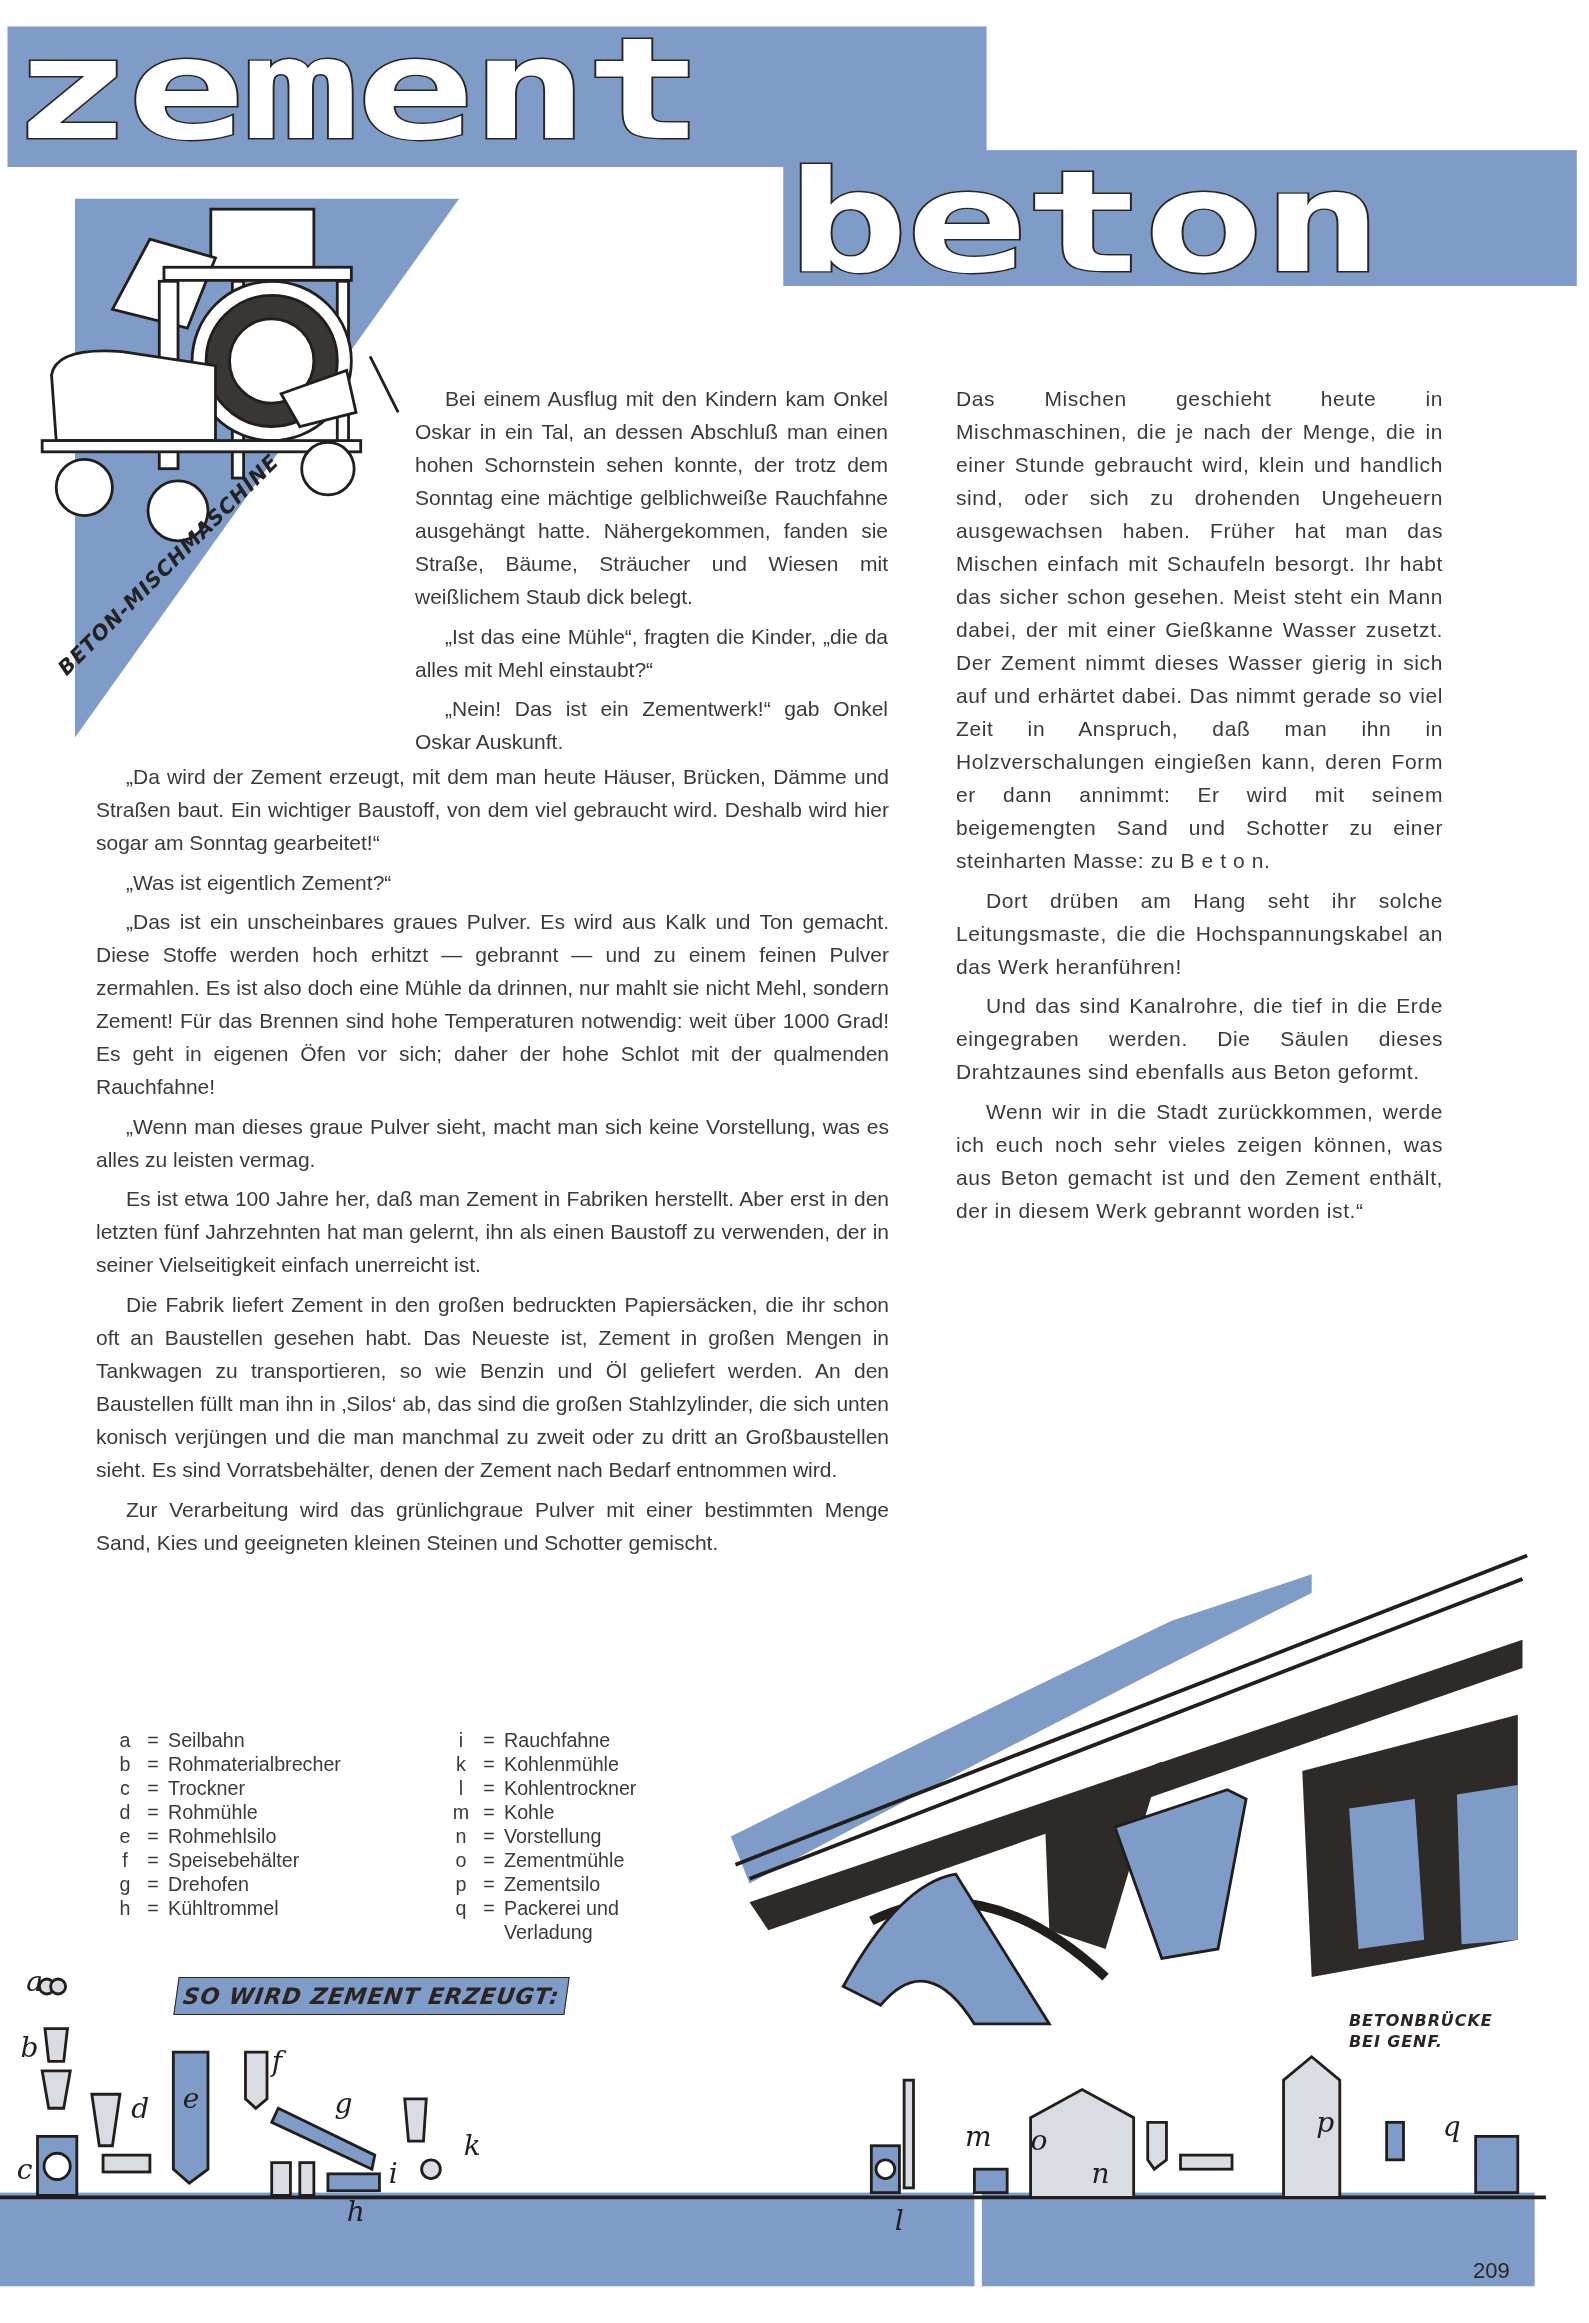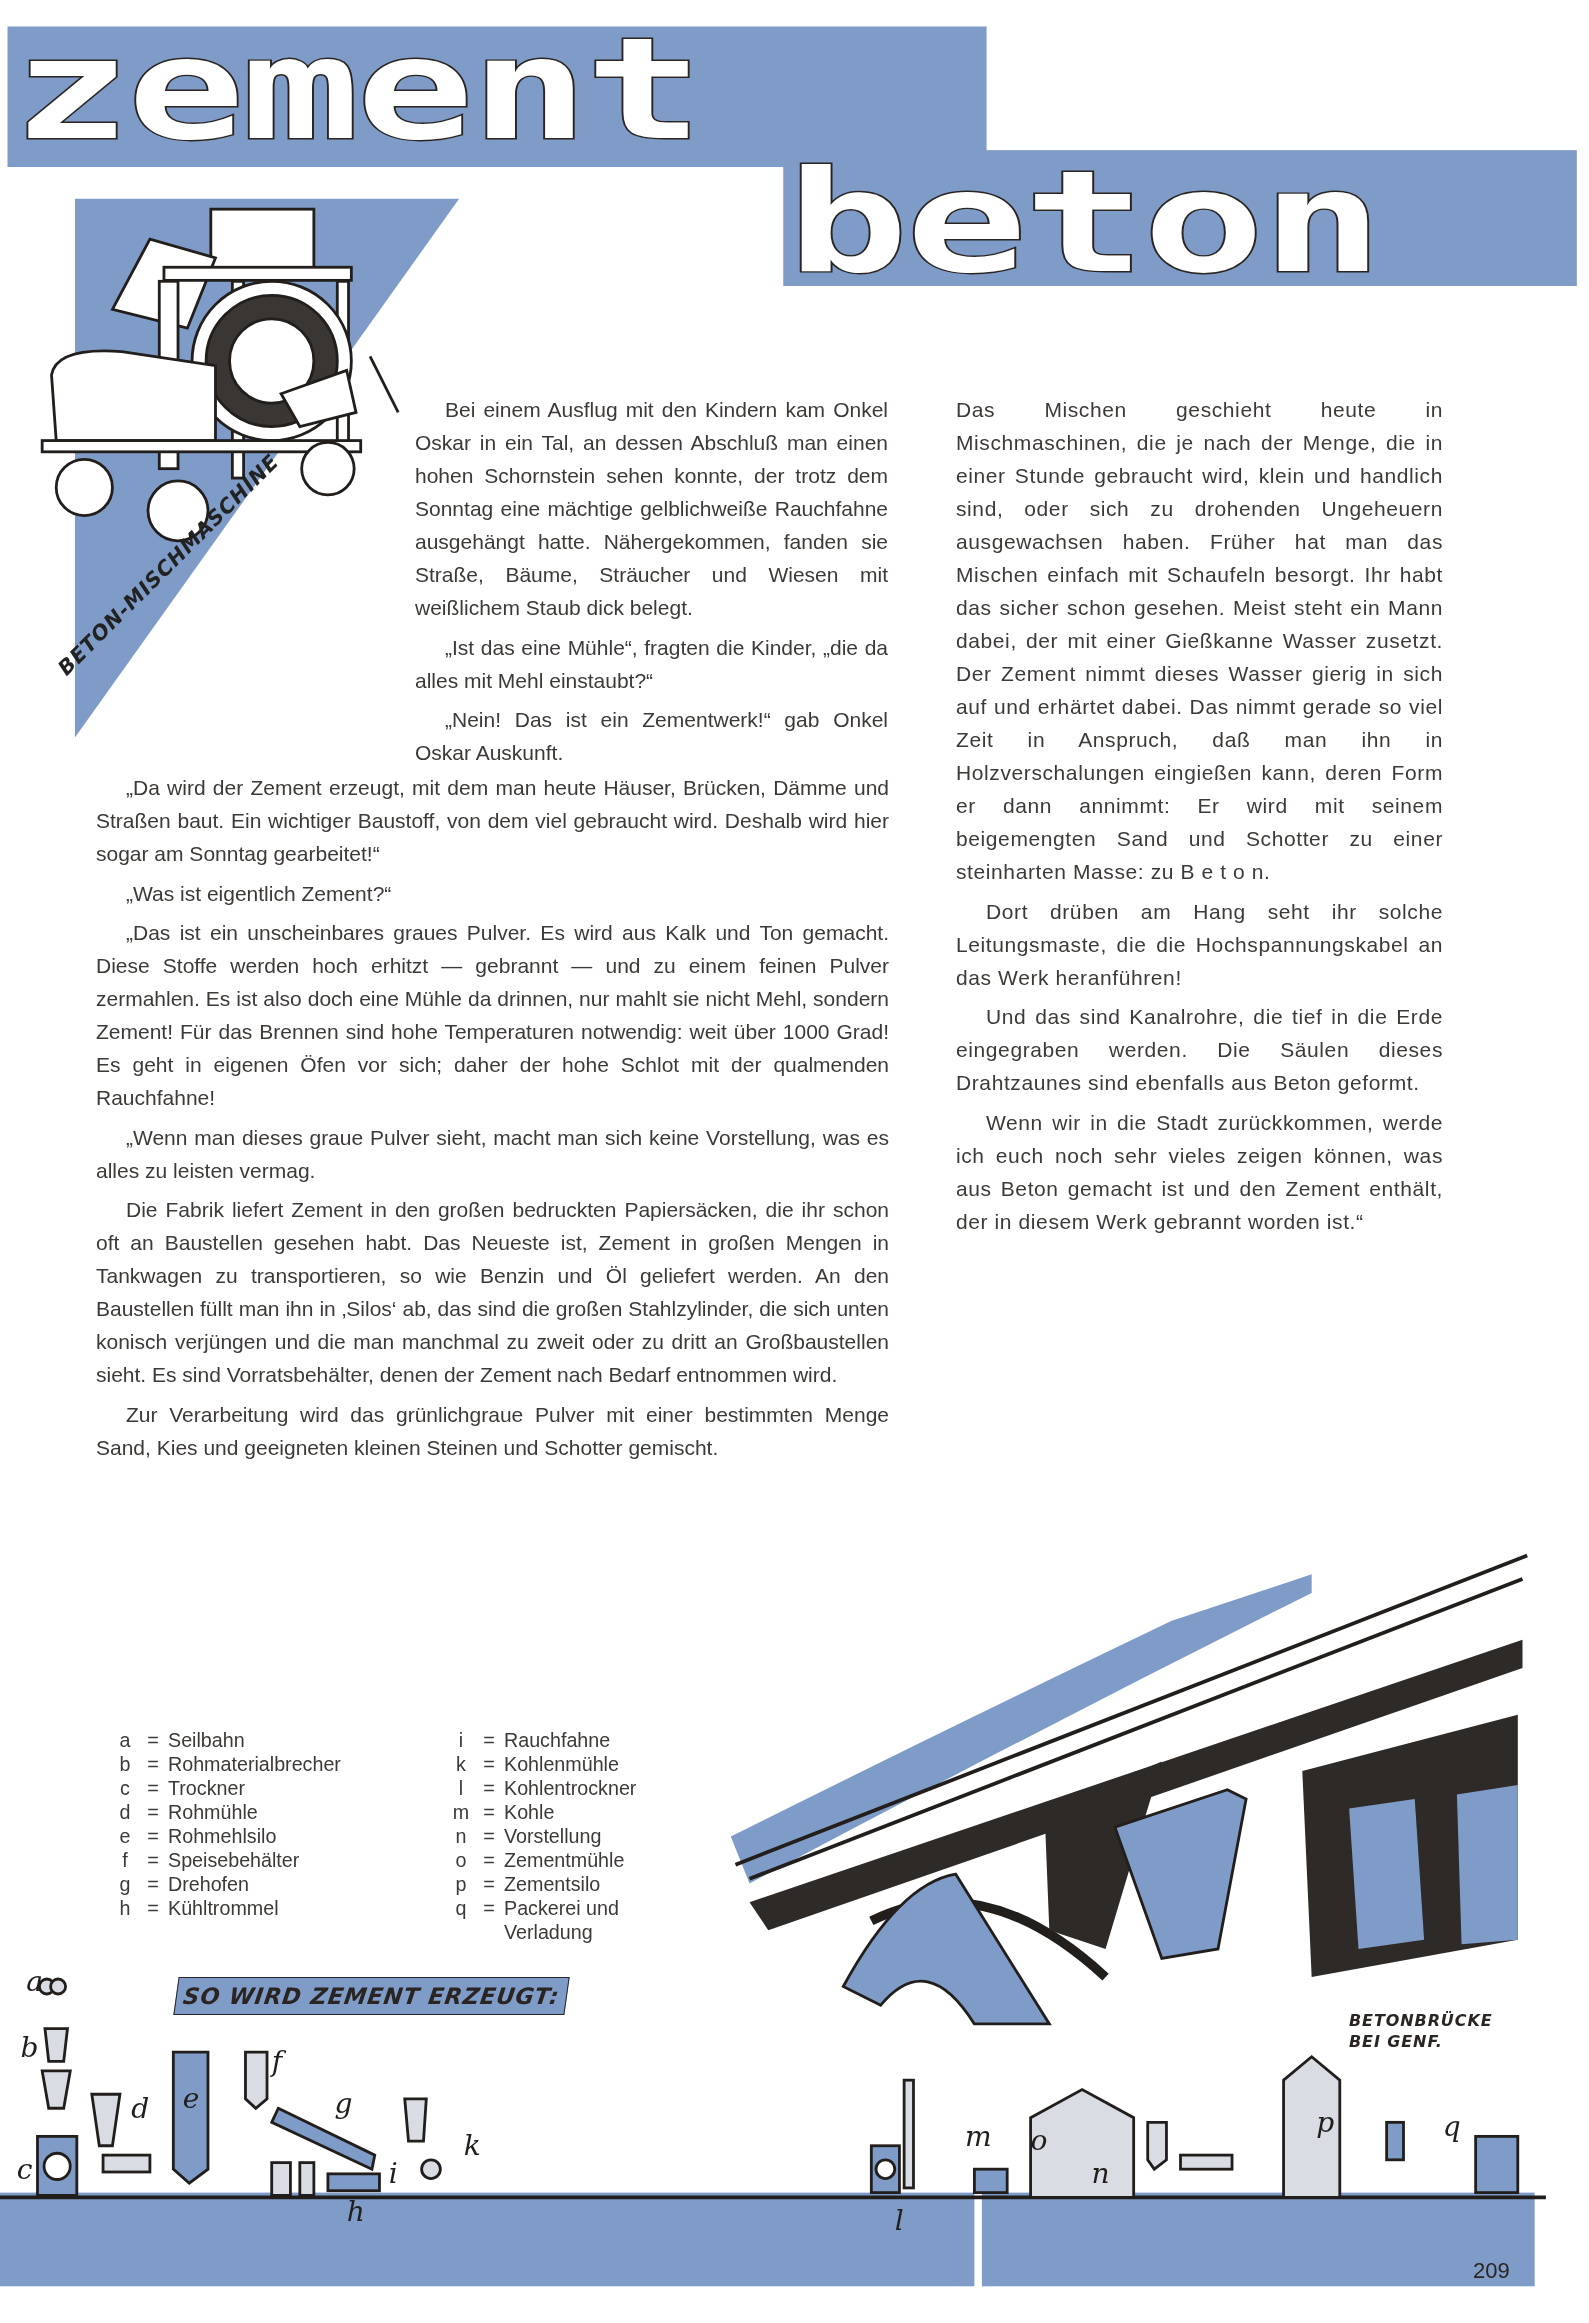--- a/index.html
+++ b/index.html
@@ -7,21 +7,21 @@
        font-family:"DejaVu Sans","Liberation Sans",sans-serif;color:#3a3634;}
   .blue{background:#7f9cc8;}
   .title-word{position:absolute;font-family:"DejaVu Sans Mono",monospace;font-weight:bold;
       color:#fff;letter-spacing:-1.9px;
       -webkit-text-stroke:2.8px #2a2522;paint-order:stroke fill;line-height:1;}
   #t1{left:13px;top:19px;font-size:141px;transform:scaleX(1.38);transform-origin:left top;}
   #t2{left:787px;top:152px;font-size:141px;transform:scaleX(1.43);transform-origin:left top;}
   .mixer-caption{position:absolute;left:70px;top:656px;transform:rotate(-45deg);transform-origin:left bottom;
      font-family:"DejaVu Sans",sans-serif;font-style:italic;font-weight:bold;font-size:20.6px;letter-spacing:0.9px;color:#222;}
 
-  .text{font-family:"Liberation Sans",sans-serif;font-size:21px;line-height:33px;color:#3d3937;text-align:justify;margin-top:11px;}
+  .text{font-family:"Liberation Sans",sans-serif;font-size:21px;line-height:33px;color:#3d3937;text-align:justify;}
   .text p{margin:0 0 6.6px 0;text-indent:30px;}
   .text p.noindent{text-indent:0;}
   #col-top{position:absolute;left:415px;top:382px;width:473px;}
   #col-wide{position:absolute;left:96px;top:760px;width:793px;}
   #col-right{position:absolute;left:956px;top:382px;width:487px;font-size:21px;letter-spacing:0.6px;}
 
   .legend{position:absolute;font-family:"Liberation Sans",sans-serif;font-size:19.7px;line-height:24px;color:#3d3937;}
   #legend-left{left:112px;top:1728px;}
   #legend-right{left:448px;top:1728px;}
   .legend .row{display:flex;}
@@ -143,20 +143,21 @@
   <p>Bei einem Ausflug mit den Kindern kam Onkel Oskar in ein Tal, an dessen Abschluß man einen hohen Schornstein sehen konnte, der trotz dem Sonntag eine mächtige gelblichweiße Rauchfahne ausgehängt hatte. Nähergekommen, fanden sie Straße, Bäume, Sträucher und Wiesen mit weißlichem Staub dick belegt.</p>
   <p>„Ist das eine Mühle“, fragten die Kinder, „die da alles mit Mehl einstaubt?“</p>
   <p>„Nein! Das ist ein Zementwerk!“ gab Onkel Oskar Auskunft.</p>
 </div>
 
 <div class="text" id="col-wide">
   <p>„Da wird der Zement erzeugt, mit dem man heute Häuser, Brücken, Dämme und Straßen baut. Ein wichtiger Baustoff, von dem viel gebraucht wird. Deshalb wird hier sogar am Sonntag gearbeitet!“</p>
   <p>„Was ist eigentlich Zement?“</p>
   <p>„Das ist ein unscheinbares graues Pulver. Es wird aus Kalk und Ton gemacht. Diese Stoffe werden hoch erhitzt — gebrannt — und zu einem feinen Pulver zermahlen. Es ist also doch eine Mühle da drinnen, nur mahlt sie nicht Mehl, sondern Zement! Für das Brennen sind hohe Temperaturen notwendig: weit über 1000 Grad! Es geht in eigenen Öfen vor sich; daher der hohe Schlot mit der qualmenden Rauchfahne!</p>
   <p>„Wenn man dieses graue Pulver sieht, macht man sich keine Vorstellung, was es alles zu leisten vermag.</p>
+  <p>Es ist etwa 100 Jahre her, daß man Zement in Fabriken herstellt. Aber erst in den letzten fünf Jahrzehnten hat man gelernt, ihn als einen Baustoff zu verwenden, der in seiner Vielseitigkeit einfach unerreicht ist.</p>
   <p>Die Fabrik liefert Zement in den großen bedruckten Papiersäcken, die ihr schon oft an Baustellen gesehen habt. Das Neueste ist, Zement in großen Mengen in Tankwagen zu transportieren, so wie Benzin und Öl geliefert werden. An den Baustellen füllt man ihn in ‚Silos‘ ab, das sind die großen Stahlzylinder, die sich unten konisch verjüngen und die man manchmal zu zweit oder zu dritt an Großbaustellen sieht. Es sind Vorratsbehälter, denen der Zement nach Bedarf entnommen wird.</p>
   <p>Zur Verarbeitung wird das grünlichgraue Pulver mit einer bestimmten Menge Sand, Kies und geeigneten kleinen Steinen und Schotter gemischt.</p>
 </div>
 
 <div class="text" id="col-right">
   <p class="noindent">Das Mischen geschieht heute in Mischmaschinen, die je nach der Menge, die in einer Stunde gebraucht wird, klein und handlich sind, oder sich zu drohenden Ungeheuern ausgewachsen haben. Früher hat man das Mischen einfach mit Schaufeln besorgt. Ihr habt das sicher schon gesehen. Meist steht ein Mann dabei, der mit einer Gießkanne Wasser zusetzt. Der Zement nimmt dieses Wasser gierig in sich auf und erhärtet dabei. Das nimmt gerade so viel Zeit in Anspruch, daß man ihn in Holzverschalungen eingießen kann, deren Form er dann annimmt: Er wird mit seinem beigemengten Sand und Schotter zu einer steinharten Masse: zu B e t o n.</p>
   <p>Dort drüben am Hang seht ihr solche Leitungsmaste, die die Hochspannungskabel an das Werk heranführen!</p>
   <p>Und das sind Kanalrohre, die tief in die Erde eingegraben werden. Die Säulen dieses Drahtzaunes sind ebenfalls aus Beton geformt.</p>
   <p>Wenn wir in die Stadt zurückkommen, werde ich euch noch sehr vieles zeigen können, was aus Beton gemacht ist und den Zement enthält, der in diesem Werk gebrannt worden ist.“</p>
 </div>

